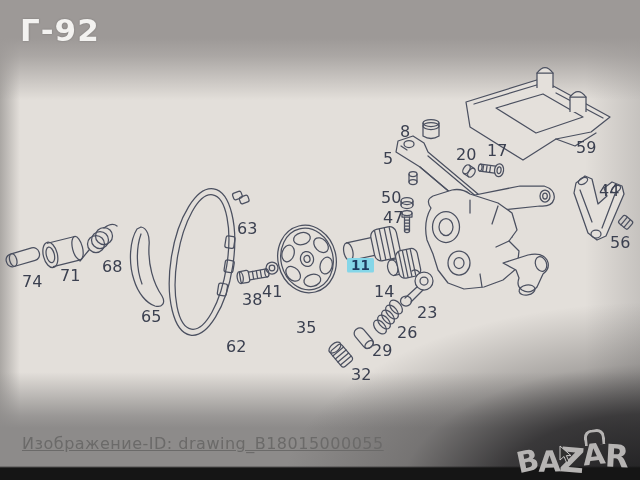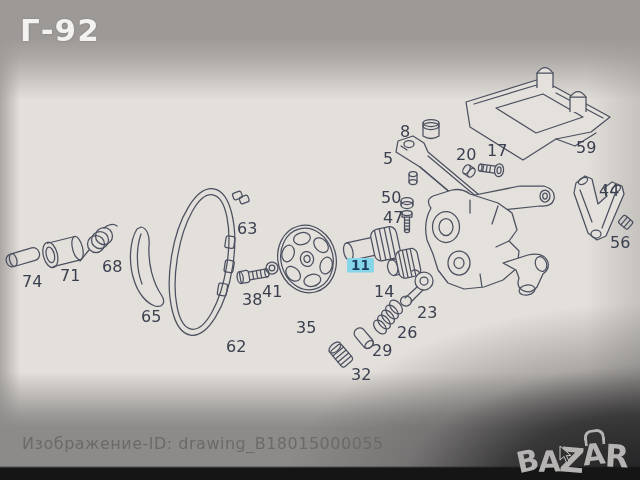--- a/index.html
+++ b/index.html
@@ -15,21 +15,21 @@
       linear-gradient(90deg,rgba(140,137,135,0.65) 0px,rgba(140,137,135,0) 20px),
       linear-gradient(270deg,rgba(130,128,128,0.30) 0px,rgba(130,128,128,0) 55px);
   }
   .page-code{
     position:absolute;left:20px;top:12px;
     color:#f3f2f0;font-size:31px;font-weight:bold;letter-spacing:1px;
     text-shadow:0 0 2px rgba(0,0,0,0.25);
   }
   .footer-id{
     position:absolute;left:22px;top:434px;
-    color:#6b6a69;font-size:16px;letter-spacing:0.5px;
+    color:#6b6a69;font-size:16px;letter-spacing:0.5px;text-decoration:underline;
   }
   svg.diagram{position:absolute;left:0;top:0;}
   svg.diagram *{vector-effect:non-scaling-stroke;}
   .line{stroke:#4b5060;stroke-width:1.25;fill:none;stroke-linecap:round;stroke-linejoin:round;}
   .fillpart{stroke:#4b5060;stroke-width:1.25;fill:#e4e0db;stroke-linejoin:round;}
   text.plabel{font-family:"DejaVu Sans",sans-serif;font-size:16px;fill:#3b4050;}
   text.hlabel{font-family:"DejaVu Sans",sans-serif;font-size:13.5px;font-weight:bold;fill:#1f3a5f;text-anchor:middle;}
   .bazar{
     position:absolute;right:12px;bottom:5px;display:flex;align-items:flex-end;
     color:#b6b4b3;font-weight:800;font-size:29px;line-height:1;

